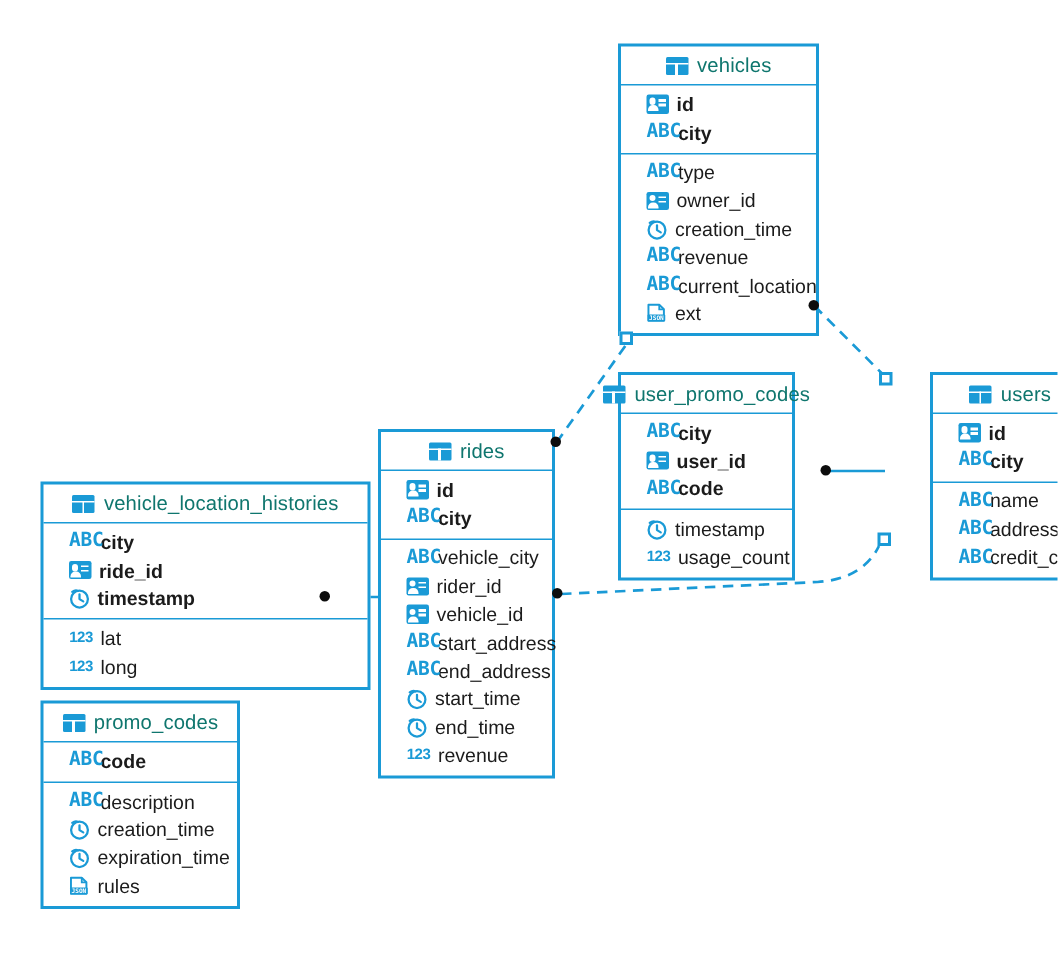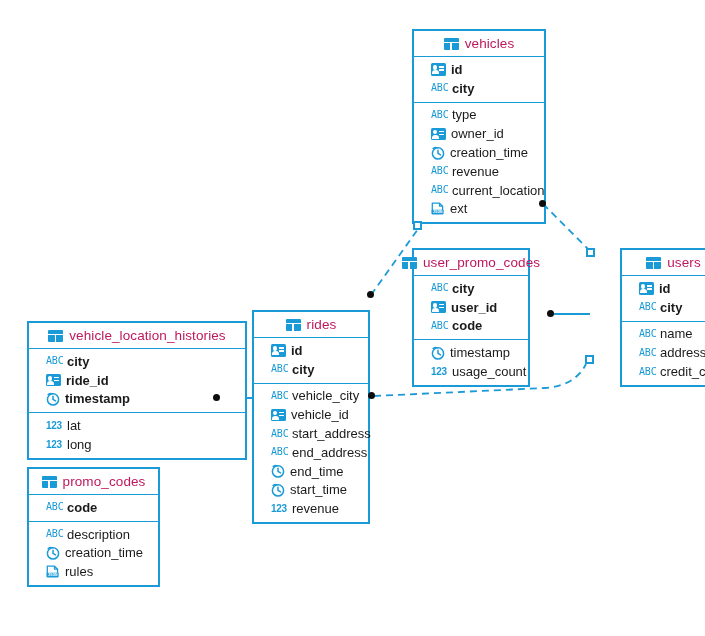--- a/index.html
+++ b/index.html
@@ -20,21 +20,21 @@
   }
   .tbl-header{
     height:26px;
     display:flex;align-items:center;justify-content:center;
     gap:6px;
     border-bottom:1px solid #1a9ad6;
     box-sizing:border-box;
     padding:0 6px;
   }
   .tbl-title{
-    font-size:13.5px;color:#be185d;white-space:nowrap;letter-spacing:0.1px;
+    font-size:13.5px;color:#0f766e;white-space:nowrap;letter-spacing:0.1px;
   }
   .section{
     padding:3px 0 4px 0;
     box-sizing:border-box;
   }
   .section.pk{border-bottom:1px solid #1a9ad6;}
   .field{
     display:flex;align-items:center;gap:5px;
     height:18.8px;
     padding-left:17px;
@@ -68,21 +68,21 @@
   }
   .ic-id i{
     position:absolute;right:1.6px;top:3px;width:5.4px;height:1.4px;background:#fff;
     box-shadow:0 3px 0 0 #fff;
   }
 
   
   .ic-abc{
     width:16px;height:12px;
     font-family:"DejaVu Sans Mono","Liberation Mono",monospace;
-    font-size:10px;font-weight:normal;color:#1a9ad6;
+    font-size:13px;font-weight:bold;color:#1a9ad6;
     line-height:12px;letter-spacing:-0.2px;text-align:center;
   }
 
   
   .ic-123{
     width:16px;height:12px;
     font-family:"Liberation Sans","DejaVu Sans",sans-serif;
     font-size:10px;font-weight:bold;color:#1a9ad6;
     line-height:12px;letter-spacing:-0.3px;text-align:center;
   }
@@ -239,21 +239,21 @@
           <div class="field">
             <span class="ic ic-abc">ABC</span>
             <span class="field-name">address</span>
           </div>
           <div class="field">
             <span class="ic ic-abc">ABC</span>
             <span class="field-name">credit_card</span>
           </div>
         </div>
       </div>
-      <div class="table-node" style="left: 252px; top: 286px; width: 118px; margin-top: 24px;">
+      <div class="table-node" style="left: 252px; top: 286px; width: 118px;">
         <div class="tbl-header">
           <span class="ic ic-table"></span>
           <span class="tbl-title">rides</span>
         </div>
         <div class="section pk">
           <div class="field key">
             <span class="ic ic-id">
               <i></i>
             </span>
             <span class="field-name">id</span>
@@ -265,49 +265,55 @@
         </div>
         <div class="section">
           <div class="field">
             <span class="ic ic-abc">ABC</span>
             <span class="field-name">vehicle_city</span>
           </div>
           <div class="field">
             <span class="ic ic-id">
               <i></i>
             </span>
+            <span class="field-name">rider_id</span>
+          </div>
+          <div class="field">
+            <span class="ic ic-id">
+              <i></i>
+            </span>
             <span class="field-name">vehicle_id</span>
           </div>
           <div class="field">
             <span class="ic ic-abc">ABC</span>
             <span class="field-name">start_address</span>
           </div>
           <div class="field">
             <span class="ic ic-abc">ABC</span>
             <span class="field-name">end_address</span>
           </div>
           <div class="field">
             <span class="ic ic-clock">
               <svg viewBox="0 0 14 14" width="14" height="14">
                 <circle cx="7" cy="7.4" r="5.6" fill="none" stroke="#1a9ad6" stroke-width="1.5"></circle>
                 <path d="M7 7.4 L7 4.2 M7 7.4 L9.5 8.9" fill="none" stroke="#1a9ad6" stroke-width="1.5" stroke-linecap="round"></path>
                 <path d="M2.1 2.6 Q4.2 1.0 6.0 1.9" fill="none" stroke="#1a9ad6" stroke-width="1.4" stroke-linecap="round"></path>
               </svg>
             </span>
+            <span class="field-name">start_time</span>
+          </div>
+          <div class="field">
+            <span class="ic ic-clock">
+              <svg viewBox="0 0 14 14" width="14" height="14">
+                <circle cx="7" cy="7.4" r="5.6" fill="none" stroke="#1a9ad6" stroke-width="1.5"></circle>
+                <path d="M7 7.4 L7 4.2 M7 7.4 L9.5 8.9" fill="none" stroke="#1a9ad6" stroke-width="1.5" stroke-linecap="round"></path>
+                <path d="M2.1 2.6 Q4.2 1.0 6.0 1.9" fill="none" stroke="#1a9ad6" stroke-width="1.4" stroke-linecap="round"></path>
+              </svg>
+            </span>
             <span class="field-name">end_time</span>
-          </div>
-          <div class="field">
-            <span class="ic ic-clock">
-              <svg viewBox="0 0 14 14" width="14" height="14">
-                <circle cx="7" cy="7.4" r="5.6" fill="none" stroke="#1a9ad6" stroke-width="1.5"></circle>
-                <path d="M7 7.4 L7 4.2 M7 7.4 L9.5 8.9" fill="none" stroke="#1a9ad6" stroke-width="1.5" stroke-linecap="round"></path>
-                <path d="M2.1 2.6 Q4.2 1.0 6.0 1.9" fill="none" stroke="#1a9ad6" stroke-width="1.4" stroke-linecap="round"></path>
-              </svg>
-            </span>
-            <span class="field-name">start_time</span>
           </div>
           <div class="field">
             <span class="ic ic-123">123</span>
             <span class="field-name">revenue</span>
           </div>
         </div>
       </div>
       <div class="table-node" style="left: 27px; top: 321px; width: 220px;">
         <div class="tbl-header">
           <span class="ic ic-table"></span>
@@ -364,20 +370,30 @@
           </div>
           <div class="field">
             <span class="ic ic-clock">
               <svg viewBox="0 0 14 14" width="14" height="14">
                 <circle cx="7" cy="7.4" r="5.6" fill="none" stroke="#1a9ad6" stroke-width="1.5"></circle>
                 <path d="M7 7.4 L7 4.2 M7 7.4 L9.5 8.9" fill="none" stroke="#1a9ad6" stroke-width="1.5" stroke-linecap="round"></path>
                 <path d="M2.1 2.6 Q4.2 1.0 6.0 1.9" fill="none" stroke="#1a9ad6" stroke-width="1.4" stroke-linecap="round"></path>
               </svg>
             </span>
             <span class="field-name">creation_time</span>
+          </div>
+          <div class="field">
+            <span class="ic ic-clock">
+              <svg viewBox="0 0 14 14" width="14" height="14">
+                <circle cx="7" cy="7.4" r="5.6" fill="none" stroke="#1a9ad6" stroke-width="1.5"></circle>
+                <path d="M7 7.4 L7 4.2 M7 7.4 L9.5 8.9" fill="none" stroke="#1a9ad6" stroke-width="1.5" stroke-linecap="round"></path>
+                <path d="M2.1 2.6 Q4.2 1.0 6.0 1.9" fill="none" stroke="#1a9ad6" stroke-width="1.4" stroke-linecap="round"></path>
+              </svg>
+            </span>
+            <span class="field-name">expiration_time</span>
           </div>
           <div class="field">
             <span class="ic ic-json">
               <svg viewBox="0 0 14 13" width="14" height="13">
                 <path d="M1.3 1.2 h7.2 l3.1 3.0 v7.6 h-10.3 z" fill="#ffffff" stroke="#1a9ad6" stroke-width="1.3" stroke-linejoin="round"></path>
                 <path d="M8.5 1.2 v3.0 h3.1" fill="none" stroke="#1a9ad6" stroke-width="1.2"></path>
                 <rect x="0.7" y="7.7" width="11.8" height="4.4" rx="0.6" fill="#1a9ad6"></rect>
                 <text x="6.6" y="11.3" font-size="4.1" font-family="DejaVu Sans Mono, monospace" font-weight="bold" fill="#ffffff" text-anchor="middle">JSON</text>
               </svg>
             </span>

